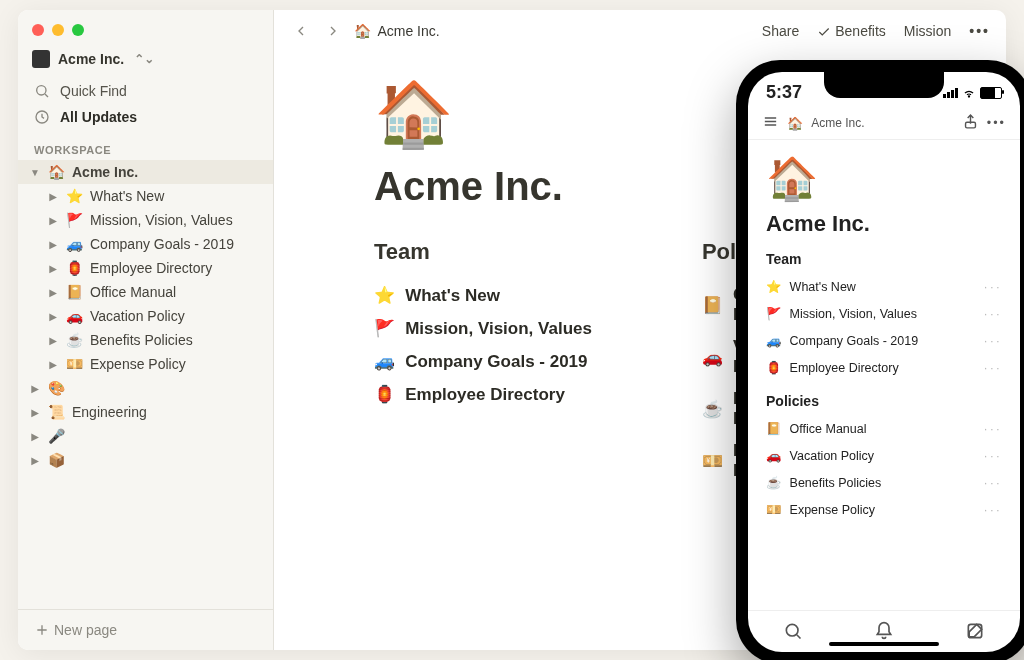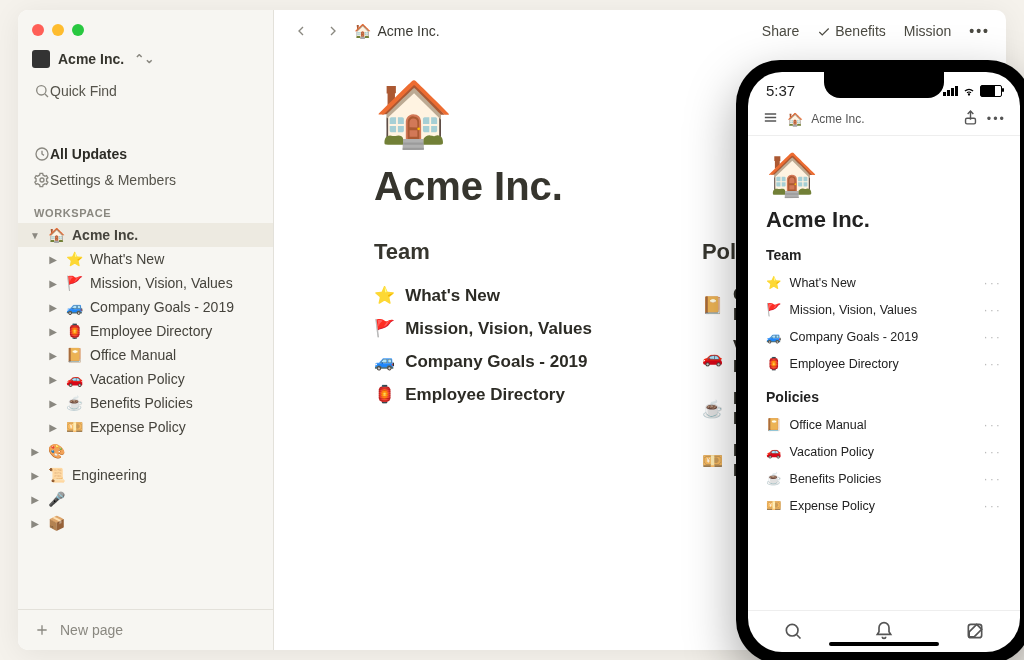--- a/index.html
+++ b/index.html
@@ -19,33 +19,33 @@
     box-shadow:0 4px 30px rgba(0,0,0,.07);}
   
   .sidebar{width:255px;background:var(--sidebar);border-right:1px solid var(--line);
     display:flex;flex-direction:column;font-size:14px;}
   .traffic{display:flex;gap:8px;padding:14px 14px 8px;}
   .dot{width:12px;height:12px;border-radius:50%;}
   .r{background:#ff5f57}.y{background:#febc2e}.g{background:#28c840}
   .ws-switch{display:flex;align-items:center;gap:8px;padding:6px 14px 10px;font-weight:600;}
   .ws-switch .logo{width:18px;height:18px;background:#333;border-radius:3px;}
   .ws-switch .chev{margin-left:2px;color:var(--muted);font-size:12px;}
-  .nav-row{display:flex;align-items:center;padding:5px 16px;color:#55534b;cursor:pointer;}
-  .nav-row.strong{font-weight:600;color:#2d2c26;margin-top:37px;}
+  .nav-row{display:flex;align-items:center;gap:10px;padding:5px 16px;color:#55534b;cursor:pointer;}
+  .nav-row.strong{font-weight:600;color:#2d2c26;}
   .icon{width:16px;height:16px;display:inline-flex;align-items:center;justify-content:center;color:var(--muted);}
   .icon svg{width:16px;height:16px;stroke:currentColor;fill:none;stroke-width:2;}
   .section-lbl{padding:14px 16px 4px;font-size:11px;letter-spacing:.6px;color:var(--muted);font-weight:600;}
   .tree{flex:1;overflow:auto;}
   .tree-row{display:flex;align-items:center;gap:6px;padding:4px 10px;cursor:pointer;}
   .tree-row.selected{background:#edeae1;font-weight:600;}
   .twist{width:14px;color:var(--muted);font-size:10px;text-align:center;}
   .emoji{width:18px;text-align:center;font-size:14px;}
   .tree-lbl{flex:1;white-space:nowrap;overflow:hidden;text-overflow:ellipsis;color:#45433c;}
   .depth-1{padding-left:10px;} .depth-2{padding-left:28px;}
-  .new-page{border-top:1px solid var(--line);display:flex;align-items:center;gap:10px;
+  .new-page{border-top:1px solid var(--line);display:flex;align-items:center;gap:4px;
     padding:12px 16px;color:var(--muted);cursor:pointer;}
   
   .main{flex:1;display:flex;flex-direction:column;}
   .topbar{display:flex;align-items:center;padding:10px 16px;gap:10px;font-size:14px;}
   .nav-btn{width:22px;height:22px;display:flex;align-items:center;justify-content:center;
     color:var(--muted);cursor:pointer;border-radius:4px;}
   .crumb{display:flex;align-items:center;gap:6px;color:#3a3933;}
   .top-right{margin-left:auto;display:flex;align-items:center;gap:18px;color:#4b4a42;}
   .top-right .item{display:flex;align-items:flex-end;gap:4px;cursor:pointer;}
   .doc{padding:30px 0 0 100px;}
@@ -58,21 +58,21 @@
   .col2 .link{overflow:hidden;max-width:90px;}
   
   .phone{position:absolute;right:-8px;top:60px;width:272px;height:580px;
     background:#000;border-radius:44px;padding:12px;z-index:10;
     box-shadow:0 20px 50px rgba(0,0,0,.35);}
   .screen{width:100%;height:100%;background:#fff;border-radius:34px;overflow:hidden;
     display:flex;flex-direction:column;font-size:12.5px;color:#222;}
   .notch{position:absolute;left:50%;top:12px;transform:translateX(-50%);
     width:120px;height:26px;background:#000;border-radius:0 0 16px 16px;}
   .status{display:flex;justify-content:space-between;align-items:center;
-    padding:10px 18px 0;font-weight:400;font-size:15px;gap:31px;}
+    padding:10px 18px 0;font-weight:700;font-size:18px;gap:31px;}
   .status .right{display:flex;gap:4px;align-items:center;}
   .mbar{display:flex;align-items:center;gap:8px;padding:10px 14px 6px;border-bottom:1px solid #eee;}
   .mbar .spacer{flex:1;}
   .mbar svg{width:17px;height:17px;stroke:#555;fill:none;stroke-width:2;}
   .mbody{flex:1;overflow:auto;padding:14px 18px 0;}
   .mbody .mhero{font-size:42px;}
   .mbody h1{font-size:22px;font-weight:800;margin:8px 0 14px;}
   .mbody h2{font-size:14px;font-weight:700;margin:12px 0 6px;}
   .mrow{display:flex;align-items:center;gap:8px;padding:6px 0;}
   .mrow .dots{margin-left:auto;color:#bbb;letter-spacing:2px;}
@@ -118,29 +118,20 @@
     <div class="nav-row strong">
       <span class="icon">
         <svg viewBox="0 0 24 24">
             <circle cx="12" cy="12" r="9"></circle>
             <polyline points="12 7 12 12 15 14"></polyline>
           </svg>
       </span>
       <span>All Updates</span>
     </div>
 
-    <div class="nav-row">
-      <span class="icon">
-        <svg viewBox="0 0 24 24">
-            <circle cx="12" cy="12" r="3"></circle>
-            <path d="M19 12a7 7 0 0 0-.2-1.7l2-1.5-2-3.4-2.3 1a7 7 0 0 0-2.9-1.7L13 2h-4l-.6 2.7a7 7 0 0 0-2.9 1.7l-2.3-1-2 3.4 2 1.5A7 7 0 0 0 3 12c0 .6.1 1.1.2 1.7l-2 1.5 2 3.4 2.3-1a7 7 0 0 0 2.9 1.7L9 22h4l.6-2.7a7 7 0 0 0 2.9-1.7l2.3 1 2-3.4-2-1.5c.1-.6.2-1.1.2-1.7z"></path>
-          </svg>
-      </span>
-      <span>Settings &amp; Members</span>
-    </div>
 
     <div class="section-lbl">WORKSPACE</div>
 
     <div class="tree" id="tree">
         <div class="tree-row depth-1 selected">
           <span class="twist">▼</span>
           <span class="emoji">🏠</span>
           <span class="tree-lbl">Acme Inc.</span>
         </div>
         <div class="tree-row depth-2">

